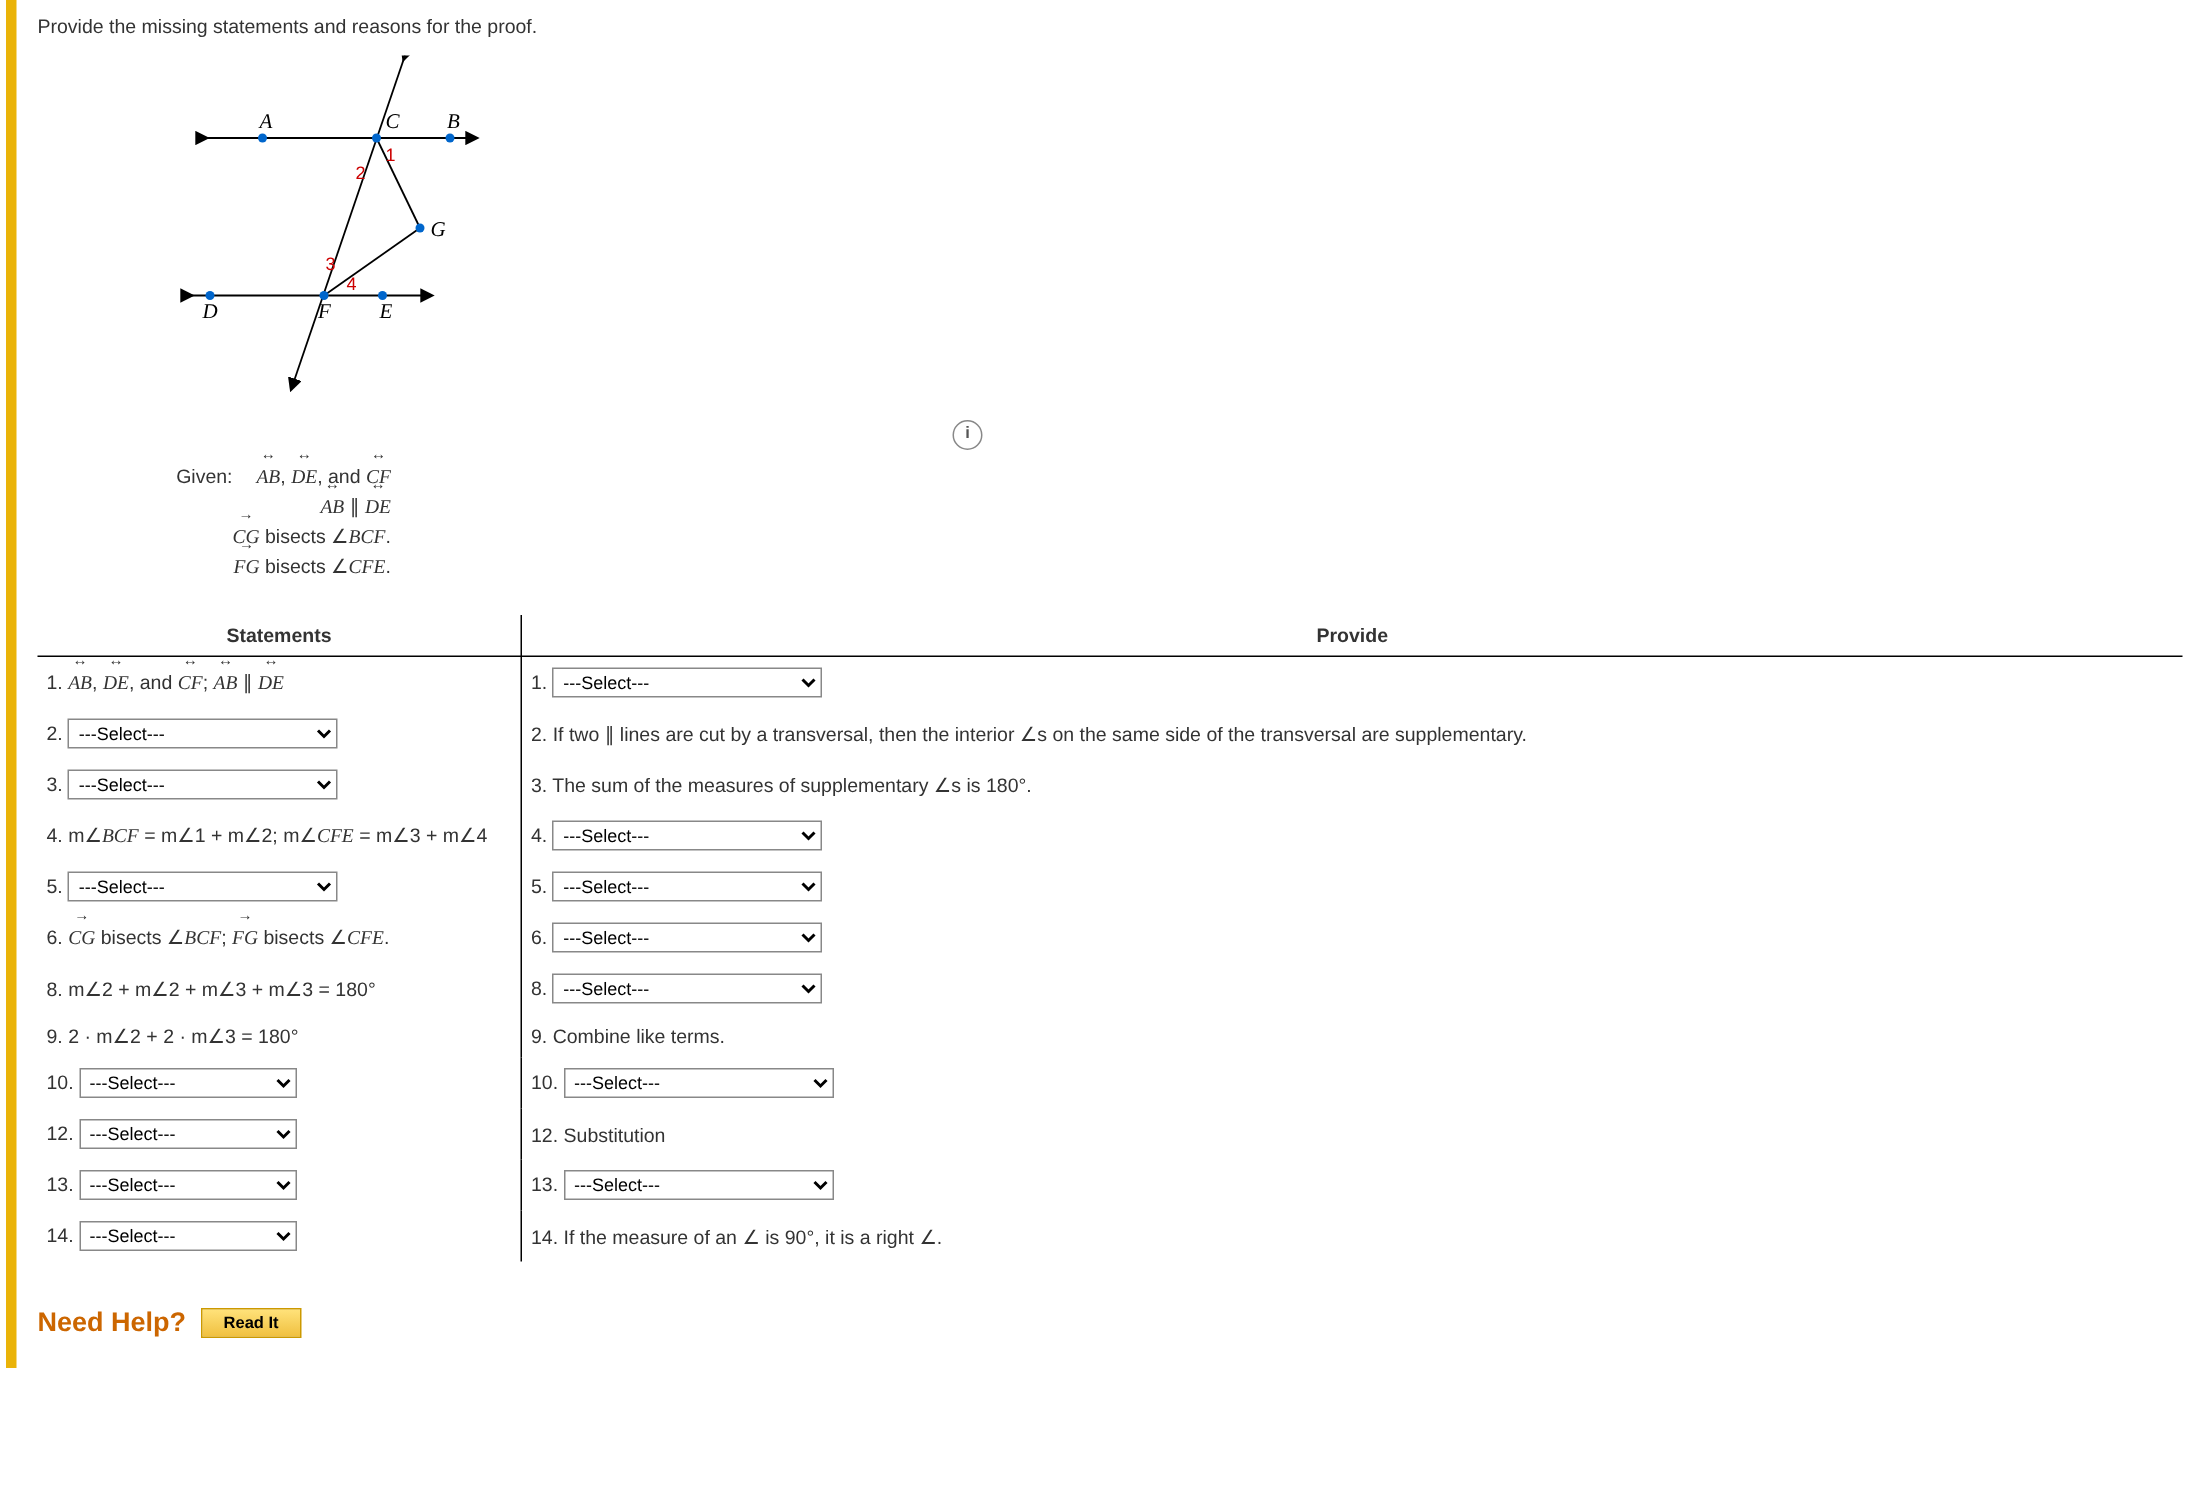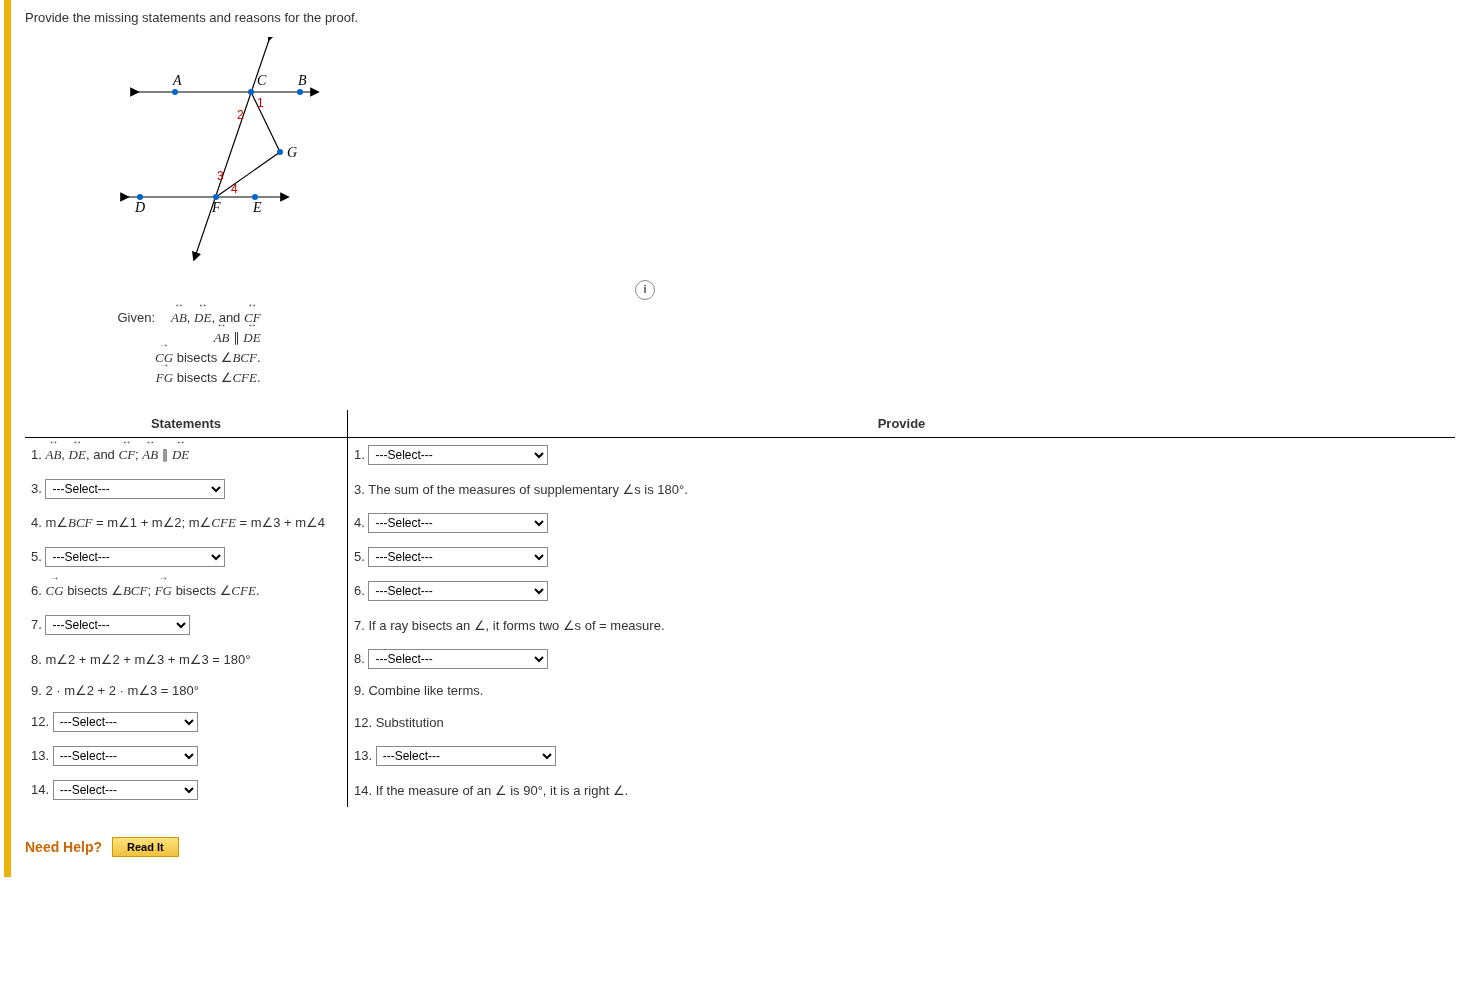--- a/index.html
+++ b/index.html
@@ -70,21 +70,21 @@
     padding: 1px 2px;
   }
   select.w-med { width: 180px;}
   select.w-sm { width: 145px;}
   .need-help {
     margin-top: 30px;
     display:flex;
     align-items:center;
     gap: 10px;
   }
-  .need-help-label { color: #cc6600; font-weight: bold; font-size: 14px;}
+  .need-help-label { color: #cc6600; font-weight: bold; font-size: 18px;}
   .read-it-btn {
     border: 1px solid #cc9900;
     background: linear-gradient(#ffe27a,#f0c040);
     padding: 3px 14px;
     font-size: 11px;
     font-weight: bold;
     cursor: pointer;
   }
   
   i { font-family: 'Times New Roman', serif;}
@@ -156,46 +156,50 @@
         <th class="col-statements">Statements</th>
         <th>Provide</th>
       </tr>
     </thead>
     <tbody id="proof-body">
         <tr>
           <td class="col-statements">1. <span class="larr"><i>AB</i></span>, <span class="larr"><i>DE</i></span>, and <span class="larr"><i>CF</i></span>; <span class="larr"><i>AB</i></span> ∥ <span class="larr"><i>DE</i></span></td>
           <td><span>1. </span><select class="w-med"><option>---Select---</option></select></td>
         </tr>
         <tr>
+          <td class="col-statements"><span>2. </span><select class="w-med"><option>---Select---</option></select></td>
+          <td>2. If two ∥ lines are cut by a transversal, then the interior ∠s on the same side of the transversal are supplementary.</td>
+        </tr>
+        <tr>
           <td class="col-statements"><span>3. </span><select class="w-med"><option>---Select---</option></select></td>
           <td>3. The sum of the measures of supplementary ∠s is 180°.</td>
         </tr>
         <tr>
           <td class="col-statements">4. m∠<i>BCF</i> = m∠1 + m∠2; m∠<i>CFE</i> = m∠3 + m∠4</td>
           <td><span>4. </span><select class="w-med"><option>---Select---</option></select></td>
         </tr>
         <tr>
           <td class="col-statements"><span>5. </span><select class="w-med"><option>---Select---</option></select></td>
           <td><span>5. </span><select class="w-med"><option>---Select---</option></select></td>
         </tr>
         <tr>
           <td class="col-statements">6. <span class="rarr"><i>CG</i></span> bisects ∠<i>BCF</i>; <span class="rarr"><i>FG</i></span> bisects ∠<i>CFE</i>.</td>
           <td><span>6. </span><select class="w-med"><option>---Select---</option></select></td>
         </tr>
         <tr>
-          <td class="col-statements"><span>7. </span><select class="w-sm"><option>---Select---</option></select></td>
-          <td>7. If a ray bisects an ∠, it forms two ∠s of = measure.</td>
-        </tr>
-        <tr>
           <td class="col-statements">8. m∠2 + m∠2 + m∠3 + m∠3 = 180°</td>
           <td><span>8. </span><select class="w-med"><option>---Select---</option></select></td>
         </tr>
         <tr>
           <td class="col-statements">9. 2 · m∠2 + 2 · m∠3 = 180°</td>
           <td>9. Combine like terms.</td>
+        </tr>
+        <tr>
+          <td class="col-statements"><span>10. </span><select class="w-sm"><option>---Select---</option></select></td>
+          <td><span>10. </span><select class="w-med"><option>---Select---</option></select></td>
         </tr>
         <tr>
           <td class="col-statements"><span>12. </span><select class="w-sm"><option>---Select---</option></select></td>
           <td>12. Substitution</td>
         </tr>
         <tr>
           <td class="col-statements"><span>13. </span><select class="w-sm"><option>---Select---</option></select></td>
           <td><span>13. </span><select class="w-med"><option>---Select---</option></select></td>
         </tr>
         <tr>

